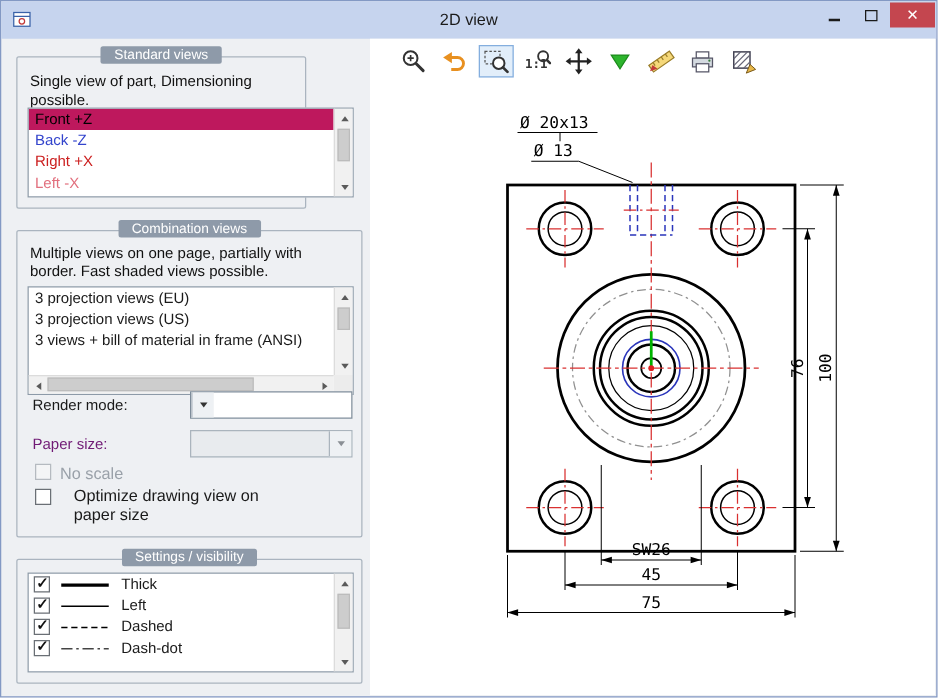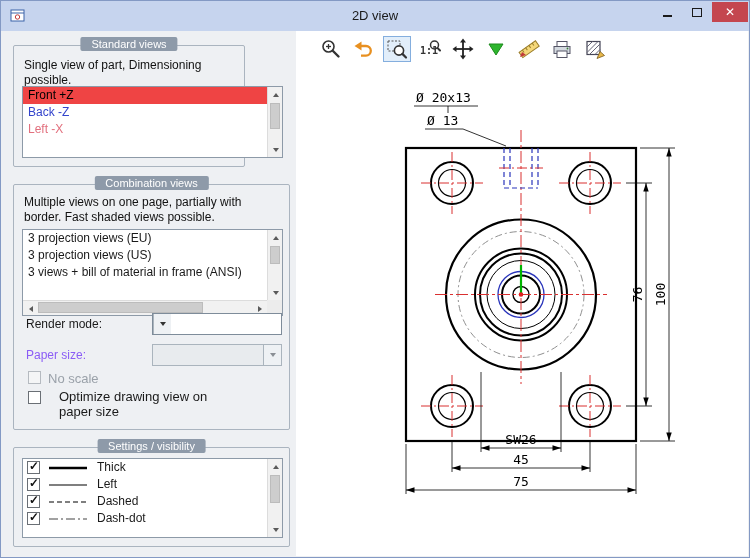--- a/index.html
+++ b/index.html
@@ -27,40 +27,40 @@
   .g1 { left:12px; top:44px;  width:232px; height:122px; }
   .g2 { left:12px; top:183px; width:277px; height:246px; }
   .g3 { left:12px; top:446px; width:277px; height:100px; }
   .desc { position:absolute; left:10px; font-size:12px; line-height:15px; color:#111; }
 
   
   .listbox { position:absolute; background:#fff; border:1px solid #8d9aa8; }
   .rows { position:absolute; left:0; top:0; right:15px; bottom:0; overflow:hidden; }
   .rows.hs { bottom:15px; }
   .li { height:17px; line-height:17px; padding-left:5px; white-space:nowrap; overflow:hidden; }
-  .li.selected { background:#ef4444; }
+  .li.selected { background:#be185d; }
 
   
   .vscroll { position:absolute; right:0; top:0; bottom:0; width:15px; background:#f1f1f1; border-left:1px solid #dcdcdc; }
   .vscroll.hs { bottom:15px; }
   .hscroll { position:absolute; left:0; right:15px; bottom:0; height:15px; background:#f1f1f1; border-top:1px solid #dcdcdc; display:flex; }
   .corner { position:absolute; right:0; bottom:0; width:15px; height:15px; background:#ececec; }
   .sb-btn { width:15px; height:15px; display:flex; align-items:center; justify-content:center; flex:0 0 auto; }
   .sb-vbtn { position:absolute; left:0; width:15px; height:15px; display:flex; align-items:center; justify-content:center; }
   .sb-vbtn.up { top:0; } .sb-vbtn.down { bottom:0; }
   .vthumb { position:absolute; left:2px; right:2px; background:#cdcdcd; border:1px solid #bcbcbc; }
   .hthumb { height:11px; margin-top:1px; background:#cdcdcd; border:1px solid #bcbcbc; }
   .tri-up    { width:0; height:0; border-left:3.5px solid transparent; border-right:3.5px solid transparent; border-bottom:4.5px solid #5a5a5a; }
   .tri-down  { width:0; height:0; border-left:3.5px solid transparent; border-right:3.5px solid transparent; border-top:4.5px solid #5a5a5a; }
   .tri-left  { width:0; height:0; border-top:3.5px solid transparent; border-bottom:3.5px solid transparent; border-right:4.5px solid #5a5a5a; }
   .tri-right { width:0; height:0; border-top:3.5px solid transparent; border-bottom:3.5px solid transparent; border-left:4.5px solid #5a5a5a; }
 
   
   .flabel { position:absolute; left:12px; font-size:12px; }
-  .flabel.disabled { color:#8b5cf6; }
+  .flabel.disabled { color:#701a75; }
   .combo { position:absolute; left:138px; width:130px; height:22px; background:#fff;
            border:1px solid #7e8c9a; display:flex; }
   .combo .val { flex:1; line-height:20px; padding-left:5px; overflow:hidden; white-space:nowrap; }
   .combo .dd { width:18px; border-left:1px solid #aab4bd; background:#eef1f4; display:flex; align-items:center; justify-content:center; }
   .combo.disabled { background:#e8ebee; border-color:#aab4bd; }
   .dd-arrow { width:0; height:0; border-left:3.5px solid transparent; border-right:3.5px solid transparent; border-top:4.5px solid #333; }
   .combo.disabled .dd-arrow { border-top-color:#8a8f95; }
 
   .cb { position:absolute; width:13px; height:13px; background:#fff; border:1px solid #6a6f75; }
   .cb.checked::after { content:"✓"; position:absolute; top:-3px; left:1px; font-size:12px; font-weight:bold; color:#111; }
@@ -106,20 +106,21 @@
     </div>
   </div>
 
   <div class="group g1">
     <div class="gcaption">Standard views</div>
     <div class="desc" style="top:12px;">Single view of part, Dimensioning possible.</div>
     <div class="listbox" style="left:8px; top:40px; width:261px; height:72px;">
       <div class="rows">
         <div class="li selected" style="color: rgb(0, 0, 0);">Front +Z</div>
         <div class="li" style="color: rgb(51, 68, 204);">Back -Z</div>
+        <div class="li" style="color: rgb(204, 32, 32);">Right +X</div>
         <div class="li" style="color: rgb(226, 112, 126);">Left -X</div>
       </div>
       <div class="vscroll">
         <div class="sb-vbtn up">
             <span class="tri-up"></span>
           </div>
         <div class="vthumb" style="top:16px; height:26px;"></div>
         <div class="sb-vbtn down">
             <span class="tri-down"></span>
           </div>

